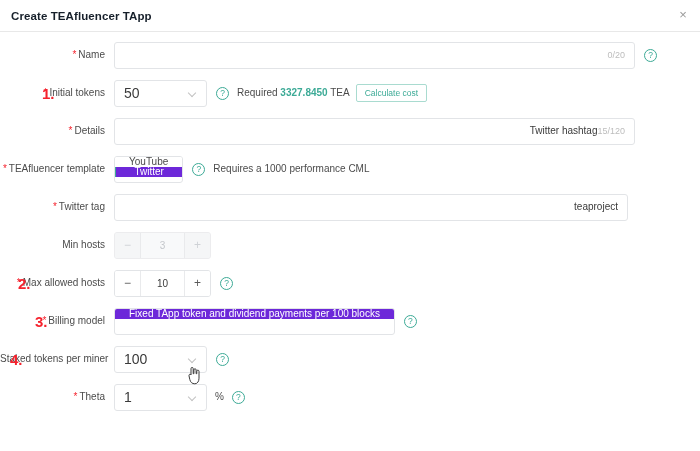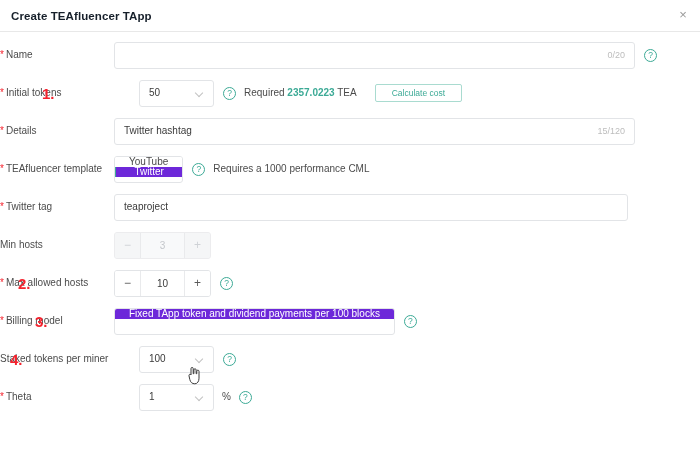--- a/index.html
+++ b/index.html
@@ -49,21 +49,21 @@
     position: absolute;
     color: #f5222d;
     font-weight: bold;
     font-size: 15px;
     line-height: 1;
     top: 8px;
   }
   .label {
     width: 114px;
     flex: 0 0 114px;
-    text-align: left;
+    text-align: right;
     padding-right: 9px;
     font-size: 10px;
     color: #4b4b4b;
     white-space: nowrap;
     line-height: 1;
   }
   .req-star {
     color: #f5222d;
     font-size: 10px;
     margin-right: 2px;
@@ -78,45 +78,44 @@
     height: 27px;
     border: 1px solid #e2e4e7;
     border-radius: 3px;
     background: #fff;
     display: flex;
     align-items: center;
     padding: 0 9px;
     font-size: 10px;
     color: #3a3a3a;
   }
-  .text-input .val { flex: 1; line-height: 1; }
+  .text-input .val { flex: 1; line-height: 1; text-align: right; }
   .counter {
     font-size: 9px;
     color: #bdbdbd;
     line-height: 1;
   }
   .w-name   { width: 521px; }
   .w-symbol { width: 521px; }
   .w-details{ width: 521px; }
   .w-tag    { width: 514px; }
 
   
   .select {
     position: relative;
-    width: 75px;
+    width: 93px;
     height: 27px;
     border: 1px solid #e2e4e7;
     border-radius: 3px;
     background: #fff;
     display: flex;
     align-items: center;
     padding: 0 9px;
-    font-size: 10px;
+    font-size: 14px;
     color: #3a3a3a;
-    margin-left: 25px;
   }
   .select .sv { flex: 1; line-height: 1; }
   .caret {
     width: 8px; height: 8px;
     position: relative;
     flex: 0 0 8px;
   }
   .caret::after {
     content: "";
     position: absolute;
@@ -204,23 +203,23 @@
   .hint {
     font-size: 10px;
     color: #4b4b4b;
     margin-left: 8px;
     white-space: nowrap;
     line-height: 1;
   }
   .hint .amt { color: #3caa96; font-weight: bold; }
 
   .ghost-btn {
-    margin-left: 18px;
+    margin-left: 6px;
     height: 18px;
-    padding: 0 16px;
+    padding: 0 8px;
     border: 1px solid #a9dbd0;
     border-radius: 2px;
     background: #fff;
     color: #3caa96;
     font-size: 8.5px;
     display: flex; align-items: center; justify-content: center;
     cursor: pointer;
     white-space: nowrap;
     line-height: 1;
     font-family: "Liberation Sans", sans-serif;
@@ -272,21 +271,21 @@
       <div class="label">
         <span class="req-star">*</span><span>Initial tokens</span>
       </div>
       <div class="ctl">
         <div class="select">
           <span class="sv">50</span>
           <span class="caret"></span>
         </div>
         <div class="help">?</div>
         <div class="hint">
-          <span>Required </span><span class="amt">2357.0223</span><span> TEA</span>
+          <span>Required </span><span class="amt">3327.8450</span><span> TEA</span>
         </div>
         <div class="ghost-btn">Calculate cost</div>
       </div>
     </div>
 
     <div class="row">
       <div class="label">
         <span class="req-star">*</span><span>Details</span>
       </div>
       <div class="ctl">

